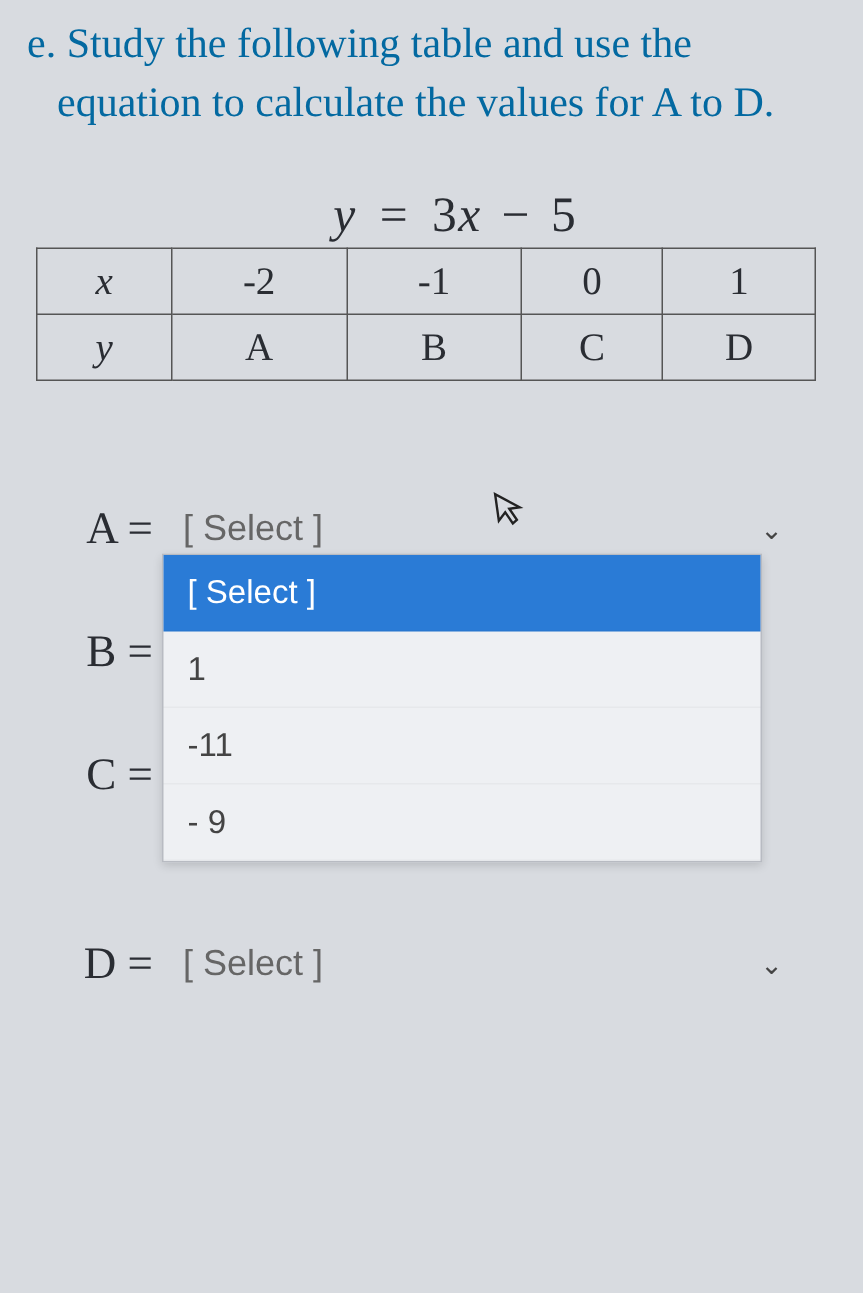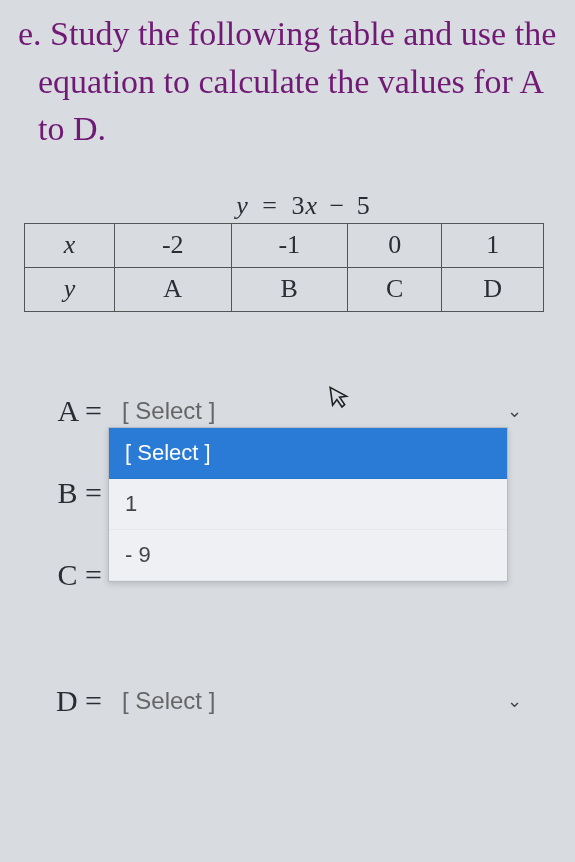--- a/index.html
+++ b/index.html
@@ -7,34 +7,34 @@
     width: 575px;
     height: 862px;
     background: #d8dbe0;
     font-family: Georgia, 'Times New Roman', serif;
     color: #2a2d33;
     padding: 10px 8px 10px 0;
     overflow: hidden;
     position: relative;
   }
   .question {
-    font-size: 34px;
+    font-size: 28px;
     line-height: 1.4;
     padding: 0 10px 0 18px;
     text-indent: -20px;
     margin-left: 20px;
-    color: #701a75;
+    color: #0369a1;
   }
   .equation-wrap {
     margin-top: 38px;
     text-align: center;
     padding-left: 40px;
   }
   .equation {
-    font-size: 26px;
+    font-size: 33px;
     font-style: italic;
     letter-spacing: 1px;
   }
   .equation .minus { font-style: normal; margin: 0 4px; }
   table.data {
     border-collapse: collapse;
     margin: 2px 10px 0 24px;
     width: 520px;
   }
   table.data td {
@@ -165,20 +165,21 @@
 
   <span class="cursor">
     <svg width="22" height="26" viewBox="0 0 22 26">
       <path d="M2 2 L2 20 L7 15 L11 23 L14 21 L10 13 L17 13 Z" fill="none" stroke="#222" stroke-width="1.6"></path>
     </svg>
   </span>
 
   <div class="dropdown">
     <div class="opt sel">[ Select ]</div>
     <div class="opt">1</div>
+    <div class="opt">-11</div>
     <div class="opt">- 9</div>
   </div>
 
   <div class="ans-row" style="margin-top:4px">
     <div class="ans-label">B =</div>
     <div class="select-box">
       <span></span>
     </div>
   </div>
 

